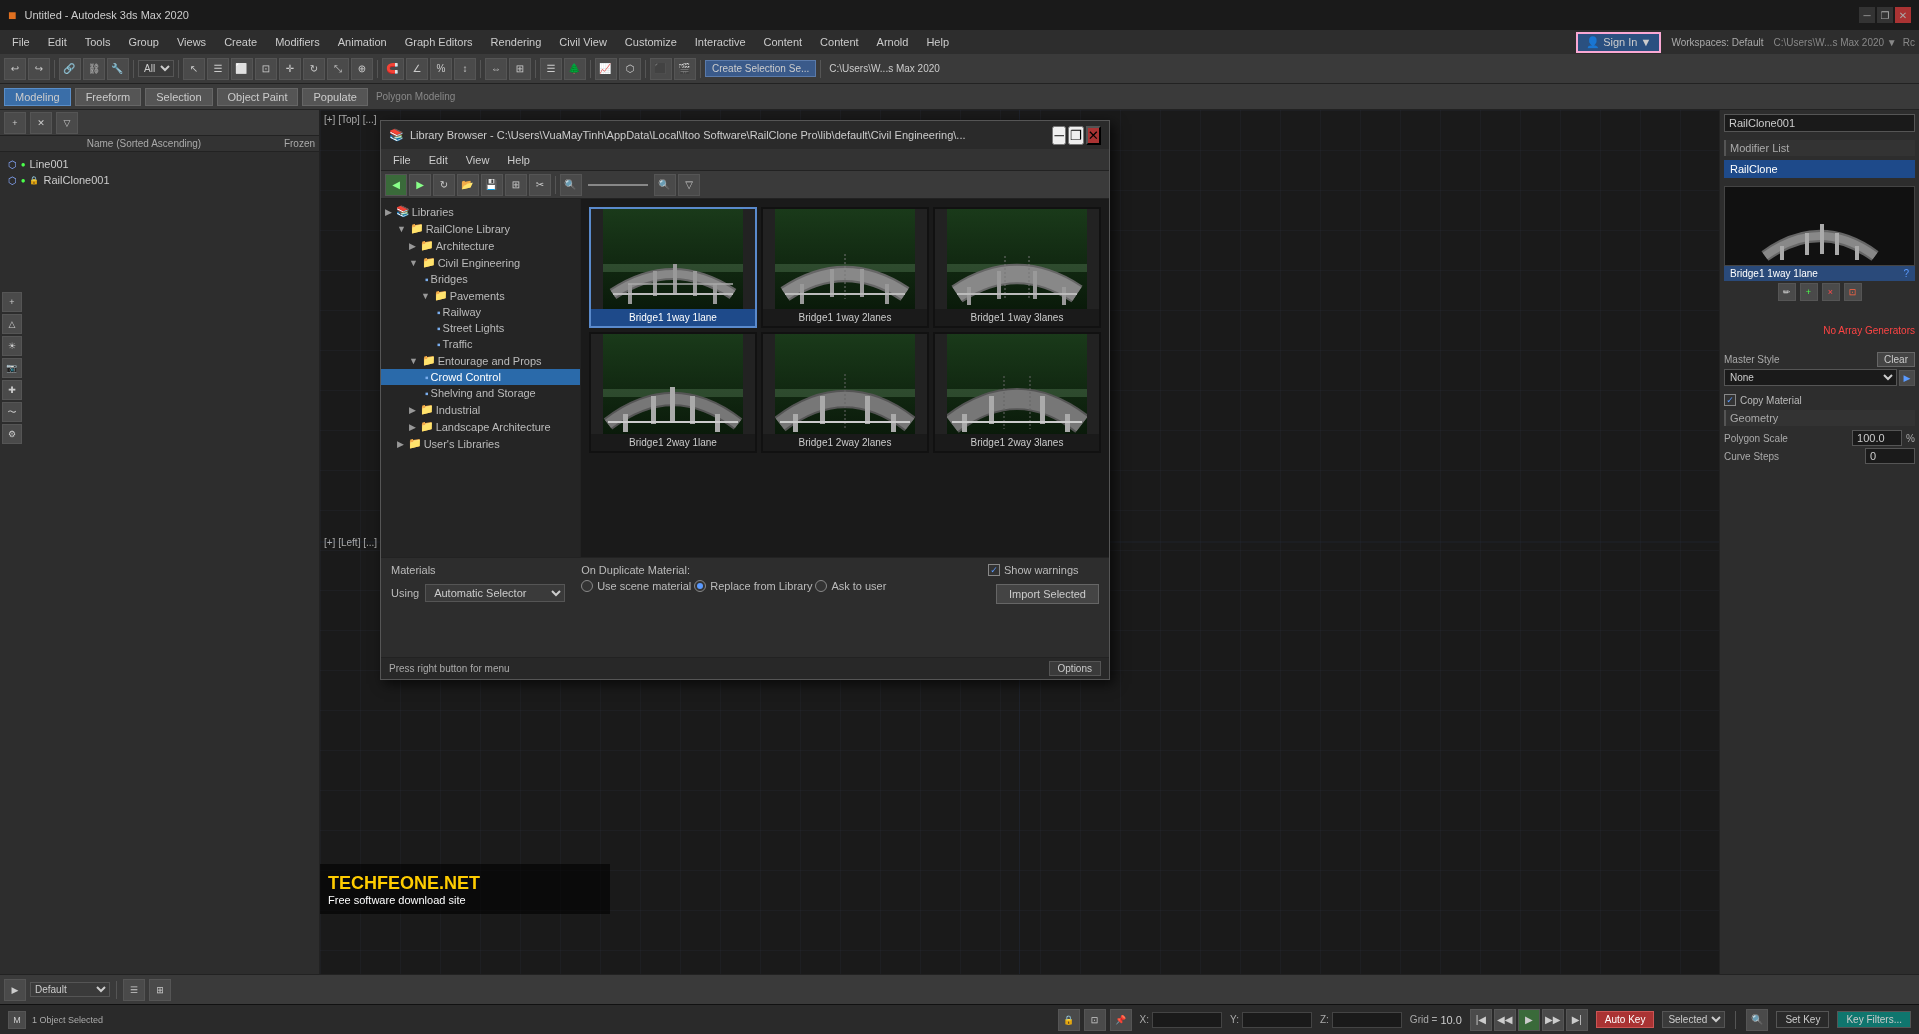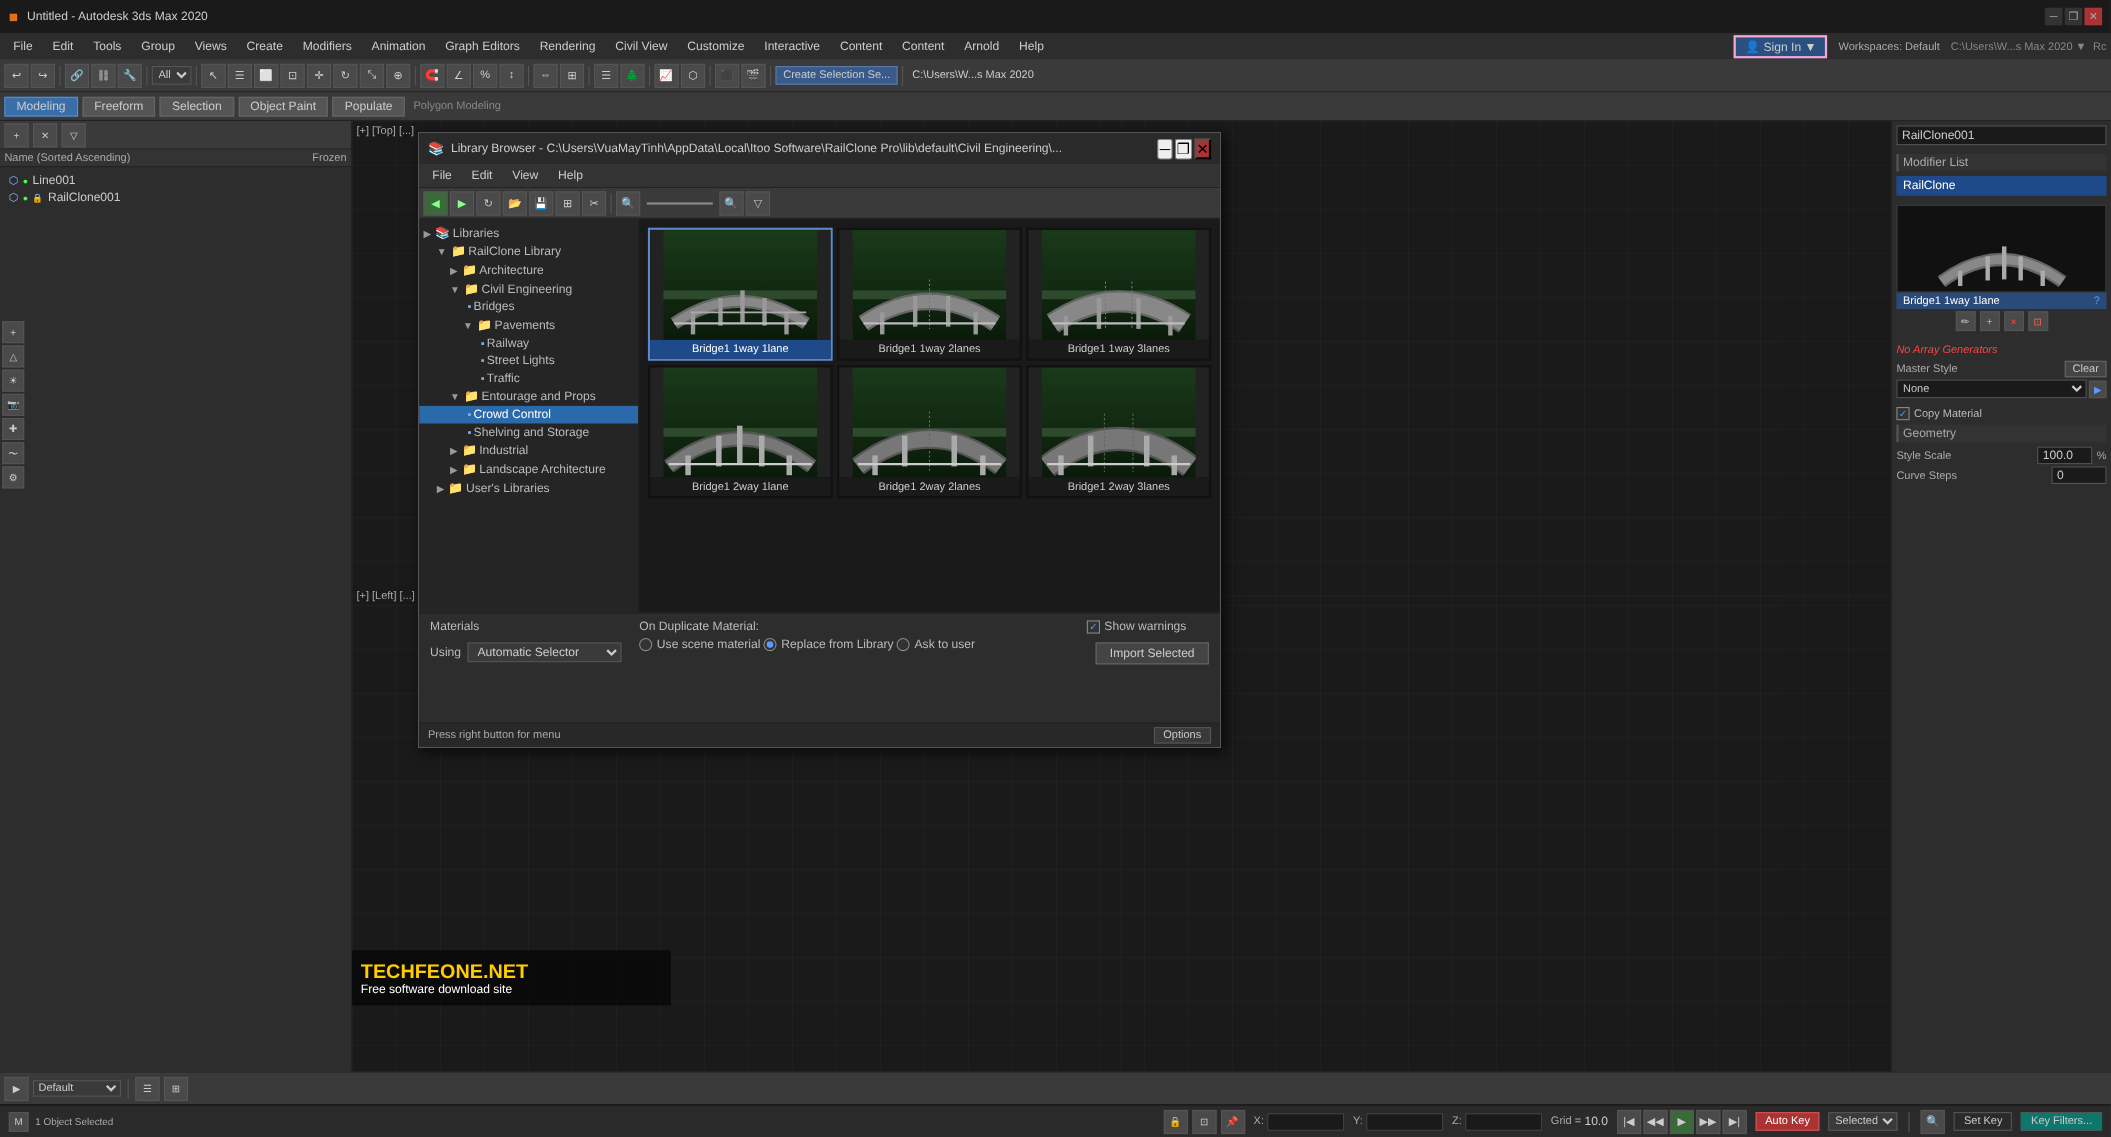--- a/index.html
+++ b/index.html
@@ -201,21 +201,21 @@
 </div>
 
 <div style="display:flex;flex:1;height:calc(1034px - 30px - 24px - 30px - 26px - 60px);position:relative;">
 
   <div id="leftpanel">
     <div id="leftpanel-toolbar">
       <button class="tb-btn" style="font-size:9px;">+</button>
       <button class="tb-btn" style="font-size:9px;">✕</button>
       <button class="tb-btn" style="font-size:9px;">▽</button>
     </div>
-    <div style="display:flex;align-items:center;padding:2px 4px;background:#333;border-bottom:1px solid #222;">
+    <div style="display:flex;align-items:center;padding:2px 4px;background:#333;border-bottom:1px solid #222;text-align:center;">
       <span style="flex:1;font-size:10px;color:#aaa;">Name (Sorted Ascending)</span>
       <span style="font-size:10px;color:#aaa;">Frozen</span>
     </div>
     <div id="scene-tree">
       <div class="tree-item">
         <span style="color:#88aaff;font-size:10px;">⬡</span>
         <span style="color:#4aff4a;font-size:8px;">●</span>
         <span>Line001</span>
       </div>
       <div class="tree-item">
@@ -598,41 +598,41 @@
         <span>Bridge1 1way 1lane</span>
         <span style="color:#5a9aff;">?</span>
       </div>
       <div style="display:flex;gap:4px;padding:2px;">
         <button class="tb-btn" style="width:18px;height:18px;font-size:9px;">✏</button>
         <button class="tb-btn" style="width:18px;height:18px;font-size:9px;color:#4aff4a;">+</button>
         <button class="tb-btn" style="width:18px;height:18px;font-size:9px;color:#ff4a4a;">×</button>
         <button class="tb-btn" style="width:18px;height:18px;font-size:9px;color:#ff6644;">⊡</button>
       </div>
     </div>
-    <div style="color:#ff4444;font-size:10px;text-align:left;margin:4px 0;font-style:italic;">No Array Generators</div>
+    <div style="color:#ff4444;font-size:10px;text-align:right;margin:16px 0;">No Array Generators</div>
     <div class="rp-section">
       <div style="display:flex;justify-content:space-between;align-items:center;margin-bottom:2px;">
         <span style="font-size:10px;color:#aaa;">Master Style</span>
         <button style="background:#444;border:1px solid #666;color:#ccc;font-size:10px;padding:1px 6px;cursor:pointer;">Clear</button>
       </div>
       <div style="display:flex;align-items:center;gap:2px;">
         <select style="flex:1;background:#1a1a1a;border:1px solid #555;color:#ccc;font-size:10px;padding:1px;">
           <option>None</option>
         </select>
         <button class="tb-btn" style="width:16px;height:16px;font-size:9px;color:#5a9aff;">▶</button>
       </div>
     </div>
     <div class="rp-checkbox" style="margin-bottom:4px;">
       <div class="checkbox checked"></div>
       <span>Copy Material</span>
     </div>
     <div class="rp-section">
       <div class="rp-title">Geometry</div>
       <div class="rp-row">
-        <span style="font-size:10px;color:#aaa;flex:1;">Style Scale</span>
+        <span style="font-size:10px;color:#aaa;flex:1;">Polygon Scale</span>
         <input class="rp-number" value="100.0" style="width: 50px;">
         <span style="font-size:10px;color:#aaa;">%</span>
       </div>
       <div class="rp-row">
         <span style="font-size:10px;color:#aaa;flex:1;">Curve Steps</span>
         <input class="rp-number" value="0" style="width: 50px;">
       </div>
     </div>
   </div>
 </div>

